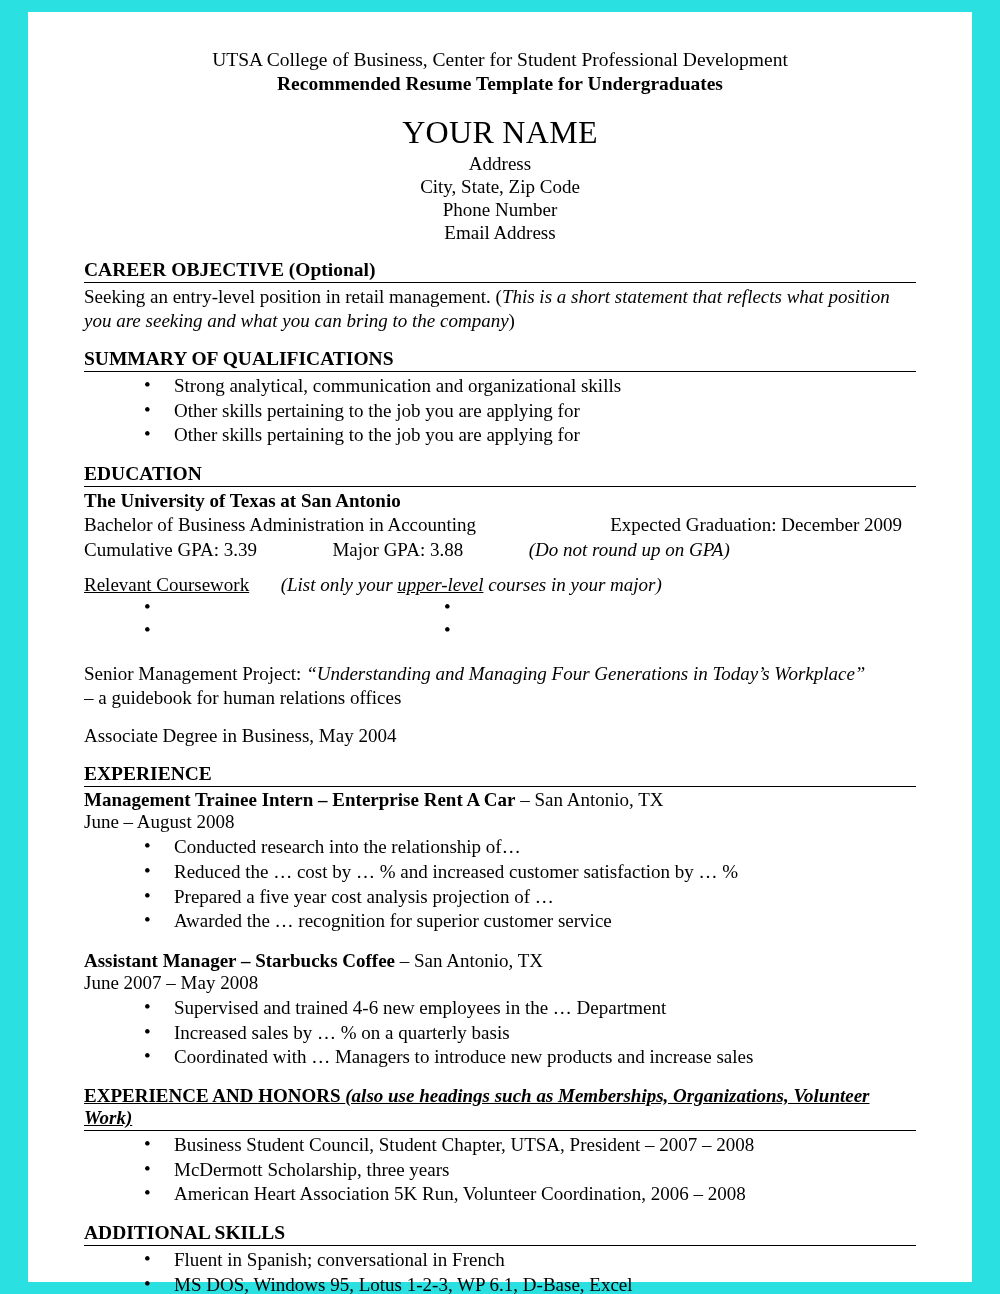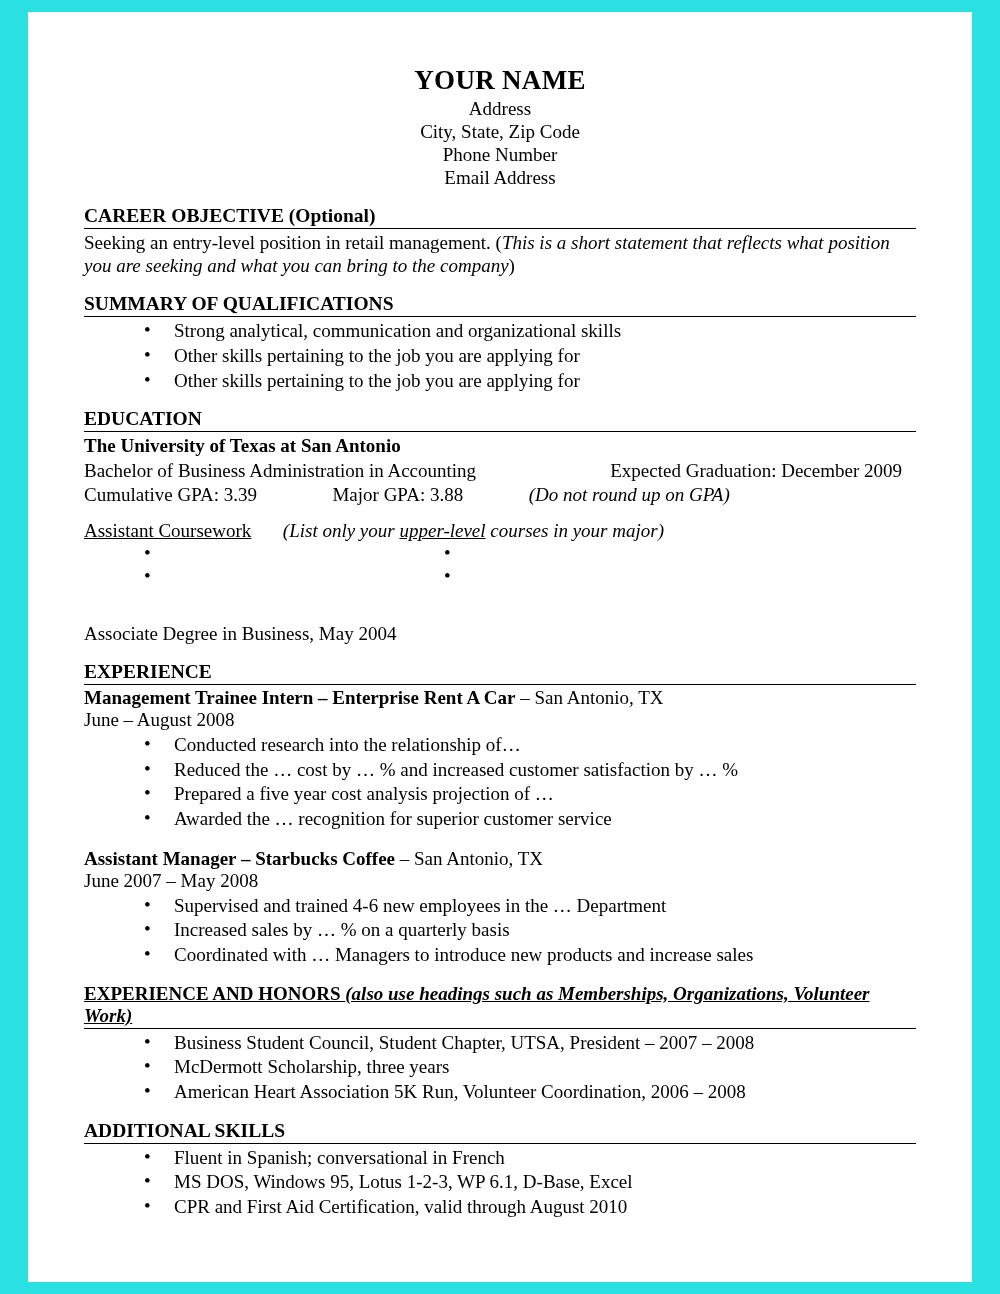--- a/index.html
+++ b/index.html
@@ -33,22 +33,22 @@
   .doc-header .line2 {
     font-size: 19.5px;
     font-weight: bold;
   }
   .name-block {
     text-align: center;
     margin-top: 16px;
     line-height: 1.22;
   }
   .name-block .yourname {
-    font-size: 27px;
-    font-weight: bold;
+    font-size: 32px;
+    font-weight: normal;
     letter-spacing: 0.3px;
   }
   .name-block .addr {
     font-size: 19px;
   }
   .section {
     margin-top: 15px;
   }
   .section-title {
     font-size: 19.5px;
@@ -140,20 +140,24 @@
     font-weight: bold;
     font-style: italic;
     text-decoration: underline;
   }
 </style>
 </head>
 <body>
 
 <div class="page">
 
+  <div class="doc-header">
+    <div class="line1">UTSA College of Business, Center for Student Professional Development</div>
+    <div class="line2">Recommended Resume Template for Undergraduates</div>
+  </div>
 
   <div class="name-block">
     <div class="yourname">YOUR NAME</div>
     <div class="addr">Address</div>
     <div class="addr">City, State, Zip Code</div>
     <div class="addr">Phone Number</div>
     <div class="addr">Email Address</div>
   </div>
 
   <div class="section">
@@ -181,38 +185,42 @@
     </div>
     <div class="edu-line">
       <span>Cumulative GPA: 3.39</span>
       <span style="display:inline-block;width:66px"></span>
       <span>Major GPA: 3.88</span>
       <span style="display:inline-block;width:56px"></span>
       <span class="it">(Do not round up on GPA)</span>
     </div>
 
     <div class="coursework">
-      <span class="ul">Assistant Coursework</span>
+      <span class="ul">Relevant Coursework</span>
       <span style="display:inline-block;width:22px"></span>
       <span class="it">(List only your </span><span class="it ul">upper-level</span><span class="it"> courses in your major)</span>
     </div>
 
     <div class="course-bullets">
       <div class="cb-row">
         <div class="dot"></div>
         <div class="dot"></div>
       </div>
       <div class="cb-row">
         <div class="dot"></div>
         <div class="dot"></div>
       </div>
     </div>
 
     <div class="spacer-18"></div>
 
+    <div class="body-text">
+      <span>Senior Management Project: </span><span class="it">“Understanding and Managing Four Generations in Today’s Workplace”</span>
+      <div>– a guidebook for human relations offices</div>
+    </div>
 
     <div class="spacer-14"></div>
 
     <div class="edu-line">Associate Degree in Business, May 2004</div>
   </div>
 
   <div class="section">
     <div class="section-title">EXPERIENCE</div>
 
     <div class="job-head">

